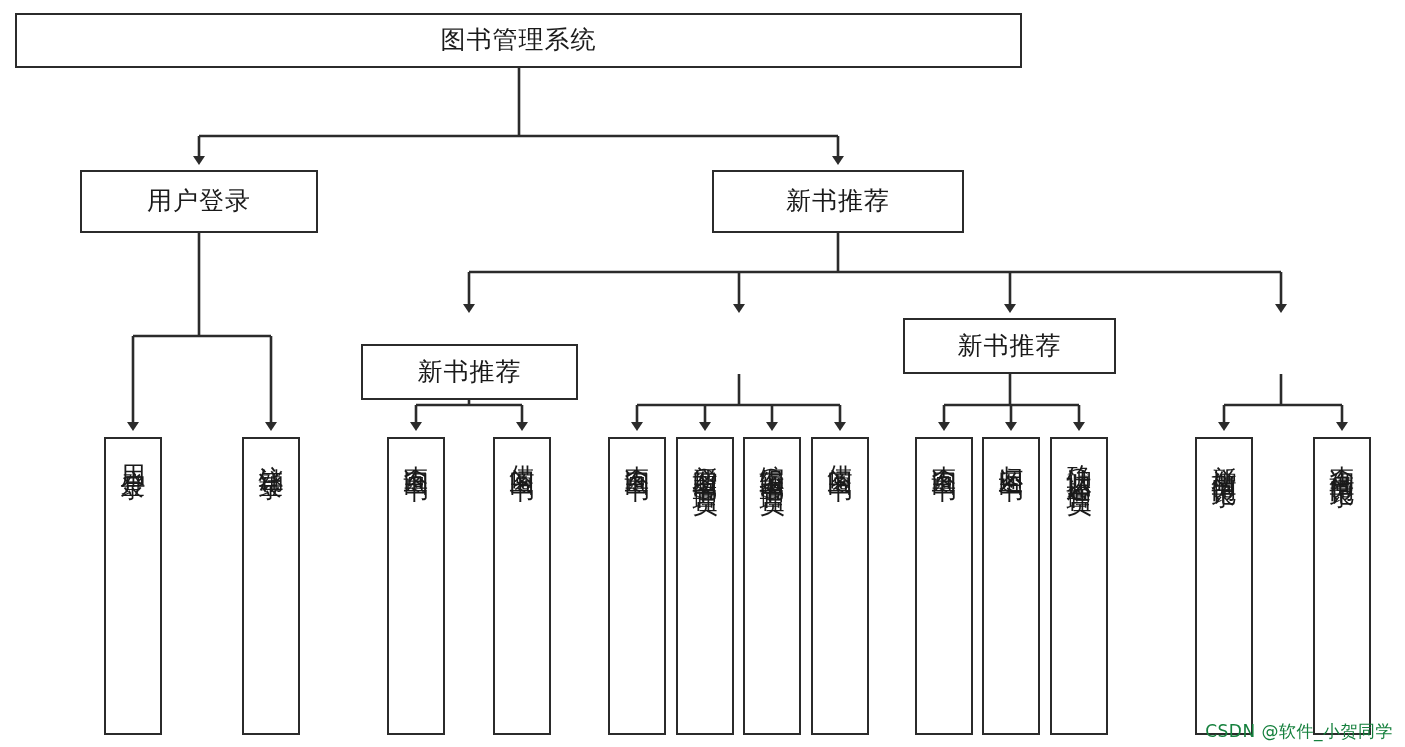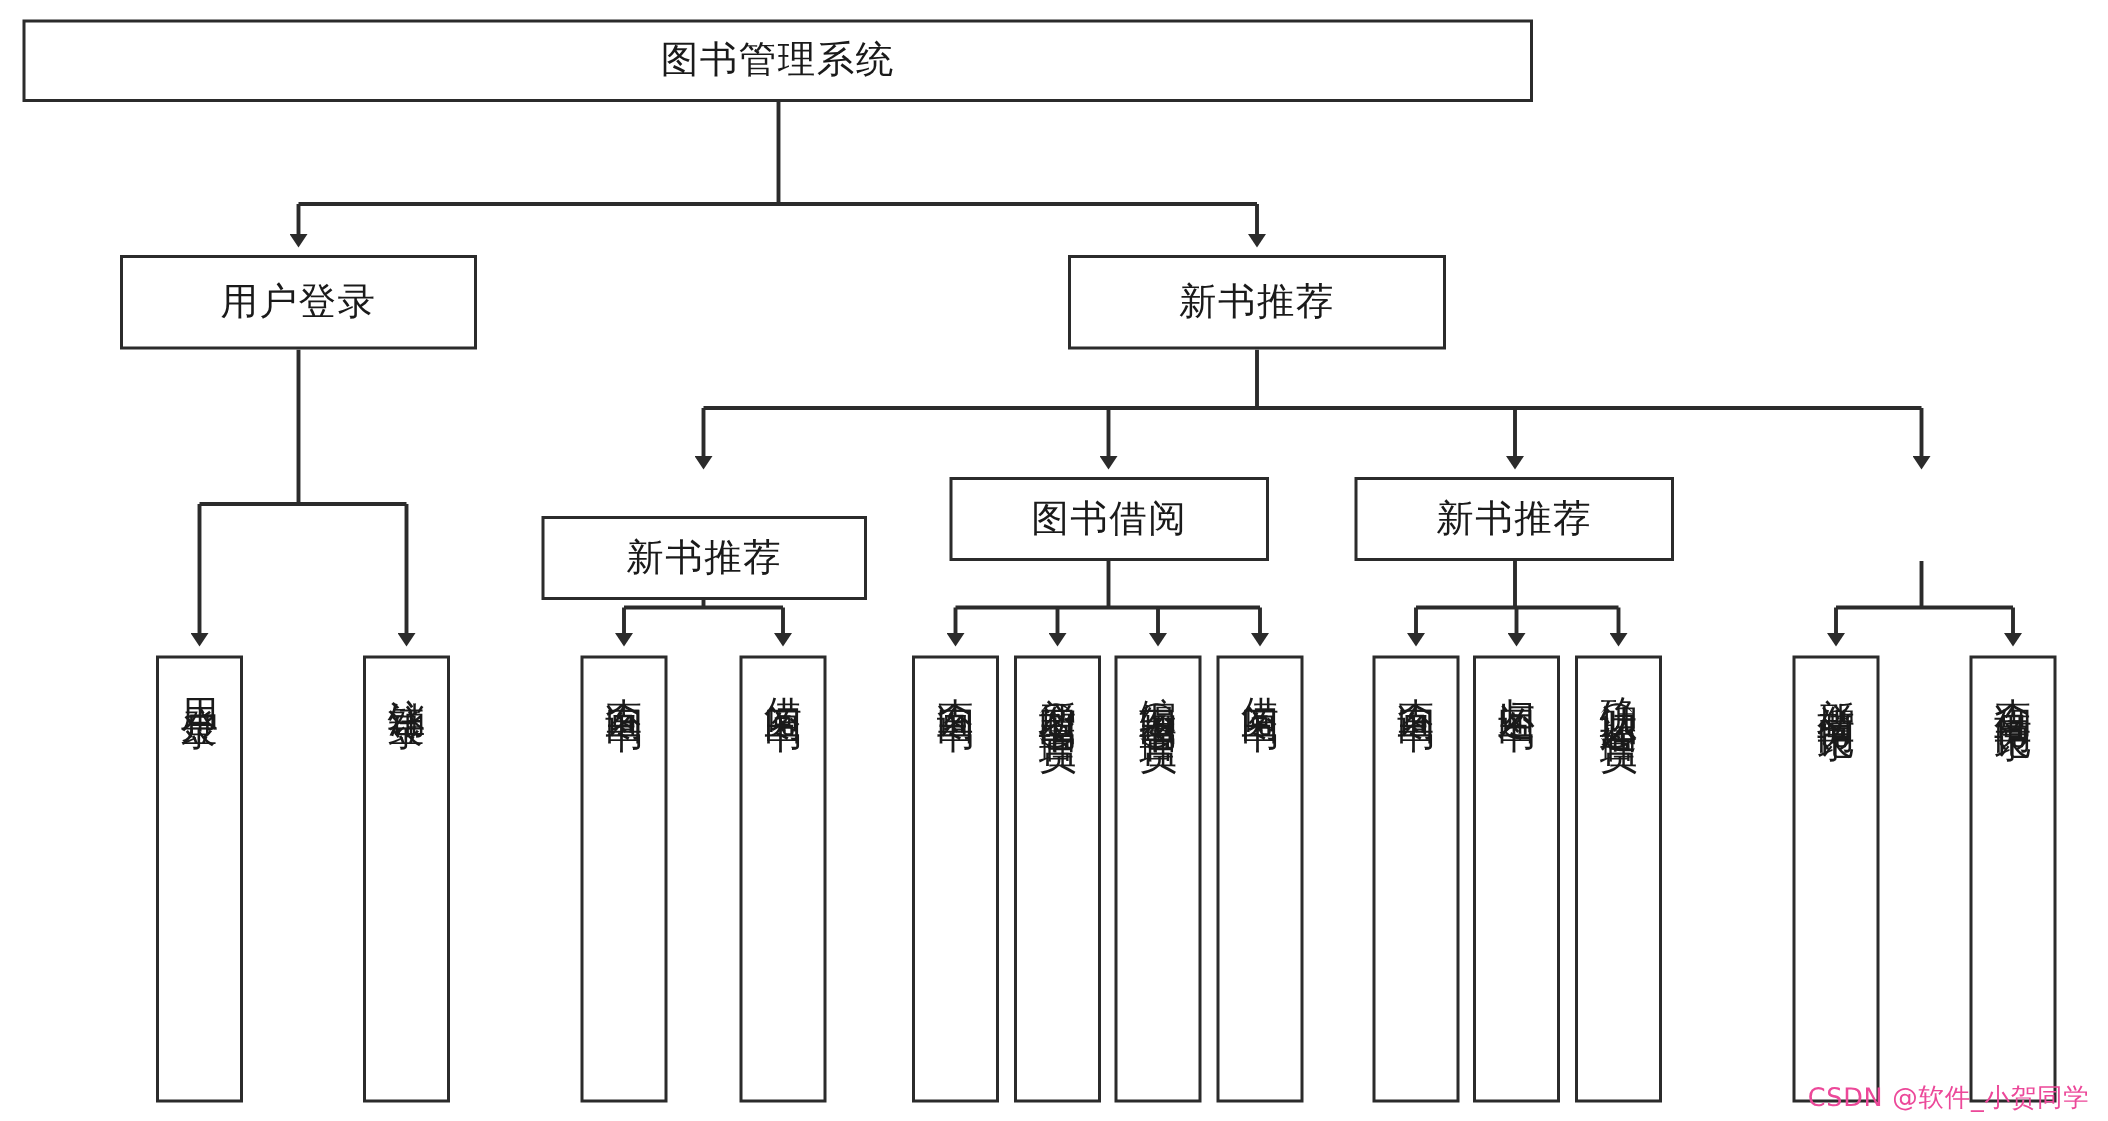--- a/index.html
+++ b/index.html
@@ -61,21 +61,21 @@
     text-orientation: upright;
     font-size: 25px;
     letter-spacing: 4px;
     line-height: 1;
   }
   #watermark {
     position: absolute;
     right: 12px;
     bottom: 4px;
     font-size: 17px;
-    color: #ec4899;
+    color: #15803d;
     letter-spacing: 0.5px;
     white-space: nowrap;
   }
 </style>
 </head>
 <body>
 
 <div id="canvas">
 
   <svg class="edges" viewBox="0 0 1405 747">
@@ -135,23 +135,20 @@
   <div class="node horiz" style="left:80px; top:170px; width:238px; height:63px;">
     <span class="label">用户登录</span>
   </div>
   <div class="node horiz" style="left:712px; top:170px; width:252px; height:63px;">
     <span class="label">新书推荐</span>
   </div>
 
   <div class="node horiz" style="left:361px; top:318px; width:217px; height:56px;margin-top:26px;">
     <span class="label">新书推荐</span>
   </div>
-  <div class="node horiz" style="left:633px; top:318px; width:213px; height:56px;">
-    <span class="label">图书借阅</span>
-  </div>
   <div class="node horiz" style="left:903px; top:318px; width:213px; height:56px;">
     <span class="label">新书推荐</span>
   </div>
 
   <div class="node vert" style="left:104px; top:437px; width:58px; height:298px;">
     <span class="label">用户登录</span>
   </div>
   <div class="node vert" style="left:242px; top:437px; width:58px; height:298px;">
     <span class="label">注销登录</span>
   </div>

